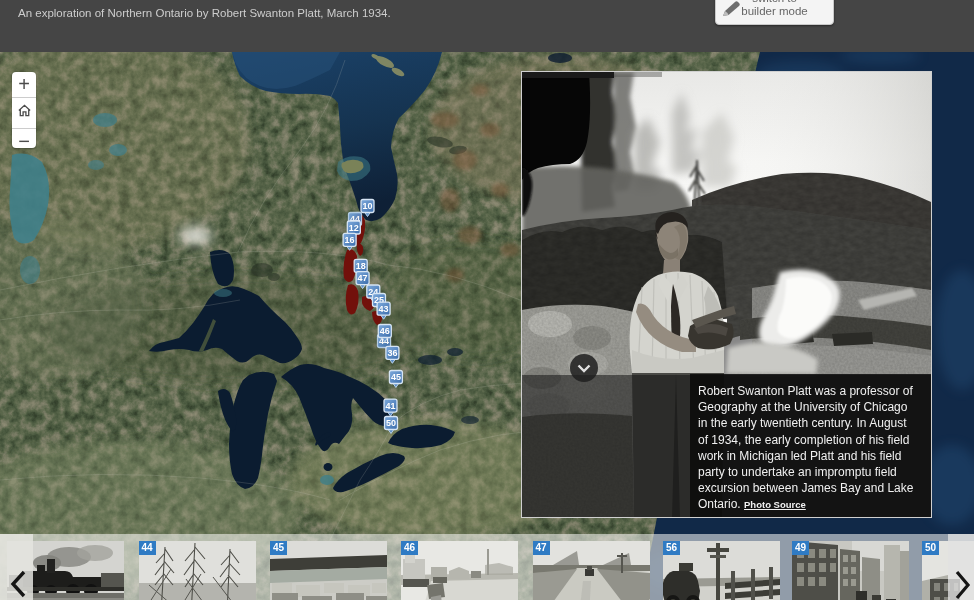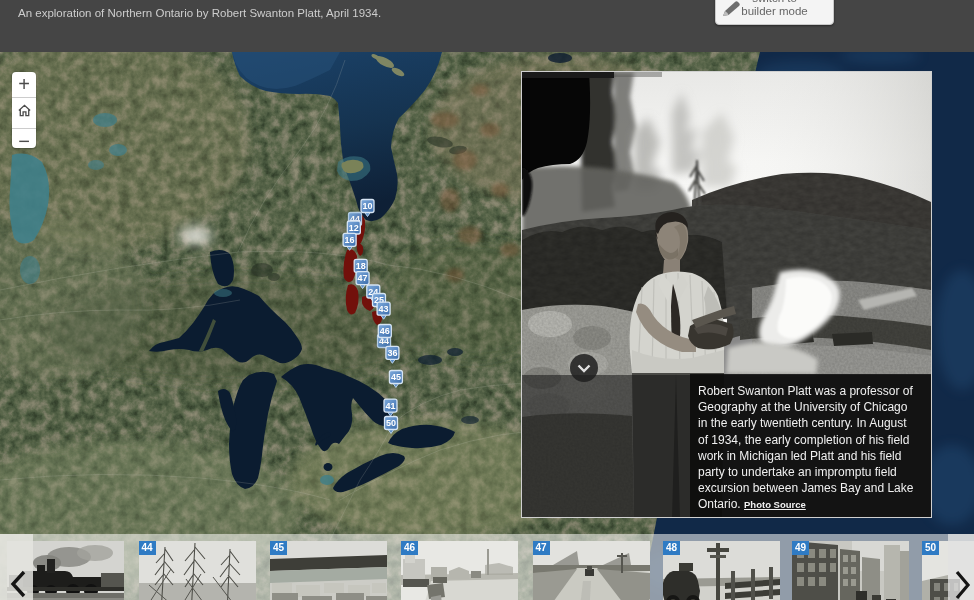--- a/index.html
+++ b/index.html
@@ -265,21 +265,21 @@
               <path d="M-3.5,5.5 L0,10.5 L3.5,5.5 Z" fill="#5d8fc7" stroke="#b9d2ec" stroke-width="1"></path>
               <rect x="-6.5" y="-6.5" width="13" height="13" rx="2" fill="url(#mk)" stroke="#d7e5f4" stroke-width="1.3"></rect>
               <text y="3.2">50</text>
             </g>
           </g>
     </g>
   </svg>
   </div>
 
   <div id="header">
-    <div id="htitle">An exploration of Northern Ontario by Robert Swanton Platt, April 1934.</div>
+    <div id="htitle">An exploration of Northern Ontario by Robert Swanton Platt, March 1934.</div>
     <div id="bmode">
       <svg width="20" height="16" style="position:absolute;left:6px;top:16px" viewBox="0 0 20 16">
         <path d="M1,15 L3,10 L13,1 Q14.5,-0.3 16,1 L17,2 Q18.5,3.5 17,5 L6.5,14 Z" fill="#6e6e6e"></path>
         <path d="M1,15 L3,10 L5.5,12 L6.5,14 Z" fill="#bdbdbd"></path>
       </svg>
       <div style="margin-top:5px">switch to<br>builder mode</div>
     </div>
   </div>
 
   <div id="zoomctl">
@@ -494,21 +494,21 @@
             <path d="M20,24 L44,10 L46,24 Z" fill="#6a6a62" opacity="0.6"></path>
             <path d="M70,24 L96,12 L98,24 Z" fill="#6a6a62" opacity="0.6"></path>
             <rect x="52" y="28" width="9" height="7" fill="#383834"></rect>
             <rect x="54" y="25" width="5" height="4" fill="#4a4a44"></rect>
             <rect x="88" y="12" width="2" height="20" fill="#55554f"></rect>
             <rect x="84" y="14" width="10" height="2" fill="#55554f"></rect>
             <path d="M50,40 L58,40 L56,75 L46,75 Z" fill="#b8b8b0" opacity="0.7"></path>
           </svg>
         </div>
         <div class="thumb" style="left:663px">
-          <div class="tlabel">48</div>
+          <div class="tlabel">56</div>
           <svg width="117" height="75" viewBox="0 0 117 75">
             <rect width="117" height="75" fill="#d2d2cc"></rect>
             <rect y="0" width="117" height="38" fill="#dcdcd8"></rect>
             <path d="M0,38 L117,36 L117,44 L0,46 Z" fill="#9a9a92"></path>
             <rect x="53" y="2" width="4" height="58" fill="#46463f"></rect>
             <rect x="44" y="7" width="22" height="4" fill="#46463f"></rect>
             <rect x="47" y="14" width="16" height="3" fill="#55554e"></rect>
             <path d="M0,42 Q3,32 10,30 L26,30 Q33,32 35,40 L37,50 L35,62 L2,62 L0,54 Z" fill="#2e2e2a"></path>
             <circle cx="10" cy="61" r="7" fill="#161614"></circle>
             <circle cx="30" cy="61" r="7" fill="#161614"></circle>

